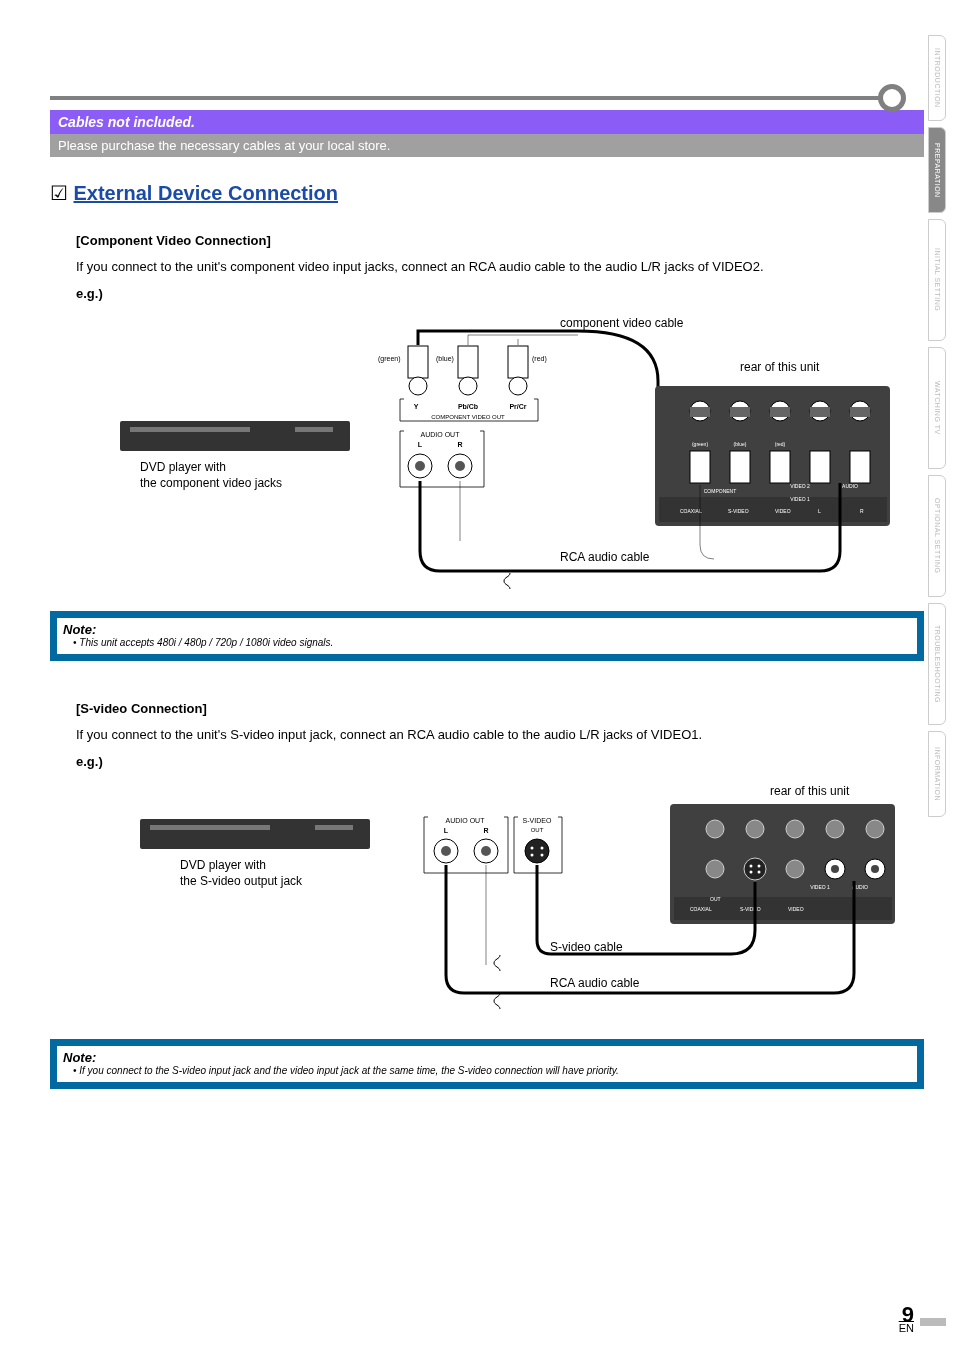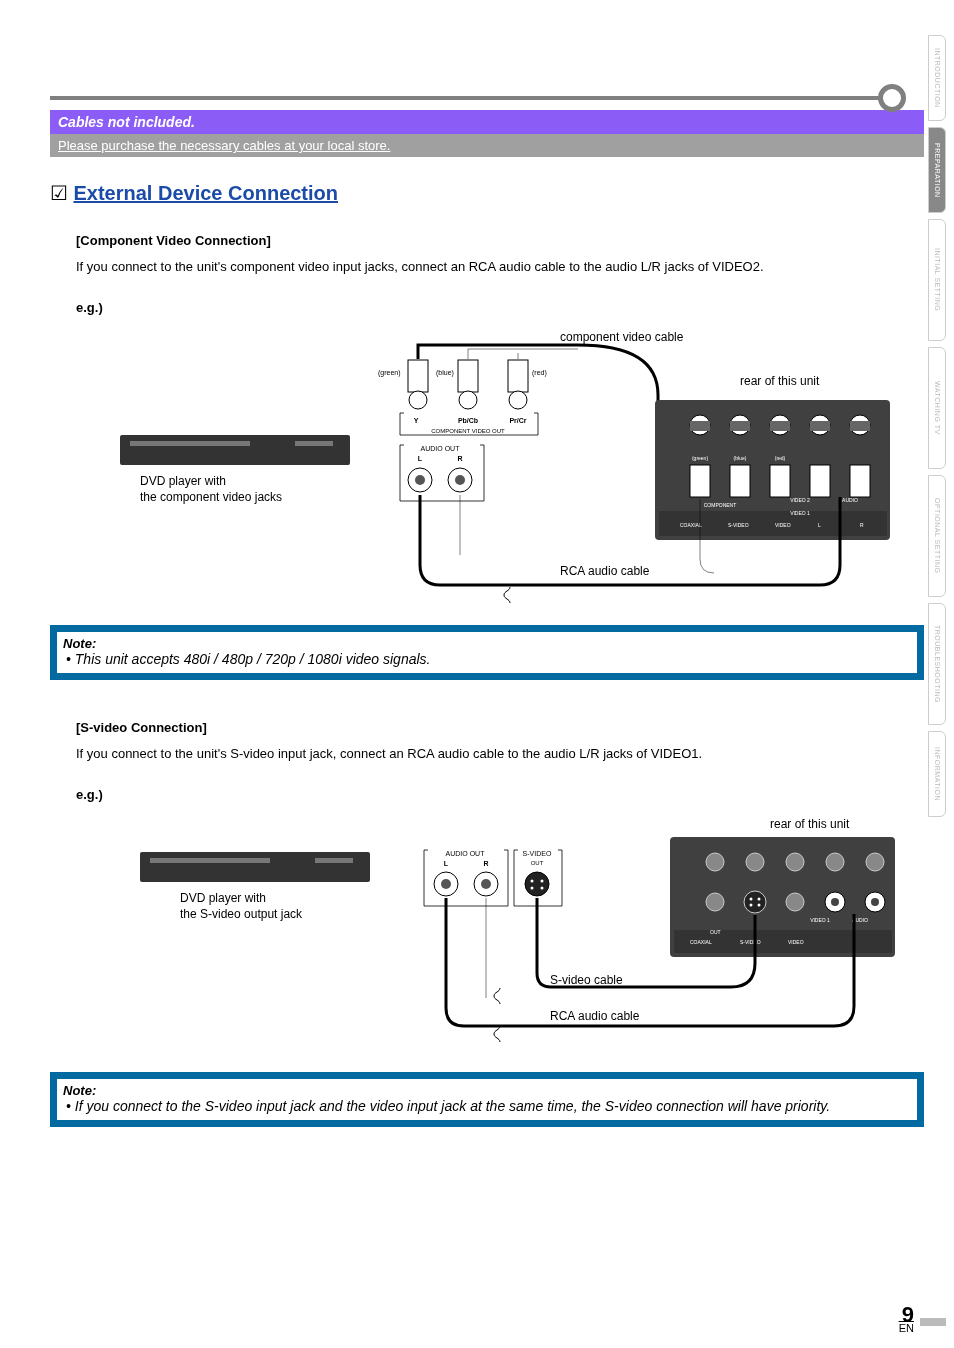--- a/index.html
+++ b/index.html
@@ -2,32 +2,32 @@
 <html><head>
 <meta charset="utf-8">
 <style>
 * { box-sizing: border-box; margin: 0; padding: 0; }
 body { font-family: sans-serif; background: #fff; color: #000; width: 954px; height: 1348px; position: relative; }
 .page { width: 100%; height: 100%; padding: 60px 30px 30px 50px; position: relative; }
 .gray-bar-top { position: absolute; top: 96px; left: 50px; right: 60px; height: 4px; background: #808080; }
 .circle-end { position: absolute; right: 48px; top: 84px; width: 28px; height: 28px; border: 5px solid #808080; border-radius: 50%; background: #fff; z-index: 2; }
 .header-band { margin-top: 50px; }
 .cables-title { background: #8b5cf6; color: #fff; font-weight: bold; font-style: italic; padding: 4px 8px; font-size: 14px; }
-.cables-sub { background: #a0a0a0; color: #fff; padding: 4px 8px; font-size: 13px; text-decoration: underline; }
+.cables-sub { background: #a0a0a0; color: #fff; padding: 4px 8px; font-size: 13px; }
 .section-title { margin-top: 24px; font-size: 20px; }
 .section-title .check { color: #000; font-weight: normal; }
 .section-title .link { color: #1a4ba8; font-weight: bold; text-decoration: underline; }
 .subsection-title { font-weight: bold; font-size: 13px; margin: 28px 0 10px 26px; }
 .body-text { font-size: 13px; margin-left: 26px; margin-right: 10px; line-height: 1.4; }
-.eg-label { font-weight: bold; font-size: 13px; margin-left: 26px; margin-top: 24px; }
+.eg-label { font-weight: bold; font-size: 13px; margin-left: 26px; margin-top: 10px; }
 .diagram-area { margin-left: 26px; margin-top: 10px; position: relative; height: 280px; }
 .diagram-svg { width: 100%; height: 100%; }
 .note-box { border: 7px solid #0369a1; margin-top: 20px; padding: 4px 6px 6px 6px; }
 .note-title { font-weight: bold; font-style: italic; font-size: 13px; }
-.note-bullet { font-style: italic; font-size: 14px; margin-left: 3px; }
+.note-bullet { font-style: italic; font-size: 10px; margin-left: 10px; }
 .side-tabs { position: absolute; right: 8px; top: 35px; display: flex; flex-direction: column; gap: 6px; }
 .tab { width: 18px; height: 122px; border: 1px solid #ccc; border-radius: 0 6px 6px 0; display: flex; align-items: center; justify-content: center; font-size: 7px; color: #bbb; writing-mode: vertical-rl; letter-spacing: 0.5px; background: #fff; }
 .tab.active { background: #888; color: #fff; }
 .tab.short { height: 86px; }
 .page-num { position: absolute; bottom: 20px; right: 40px; font-size: 22px; font-weight: bold; }
 .page-en { position: absolute; bottom: 14px; right: 40px; font-size: 11px; text-decoration: overline; padding-left: 16px; }
 .page-bar { position: absolute; bottom: 22px; right: 8px; width: 26px; height: 8px; background: #bbb; }
 </style>
 </head>
 <body>

